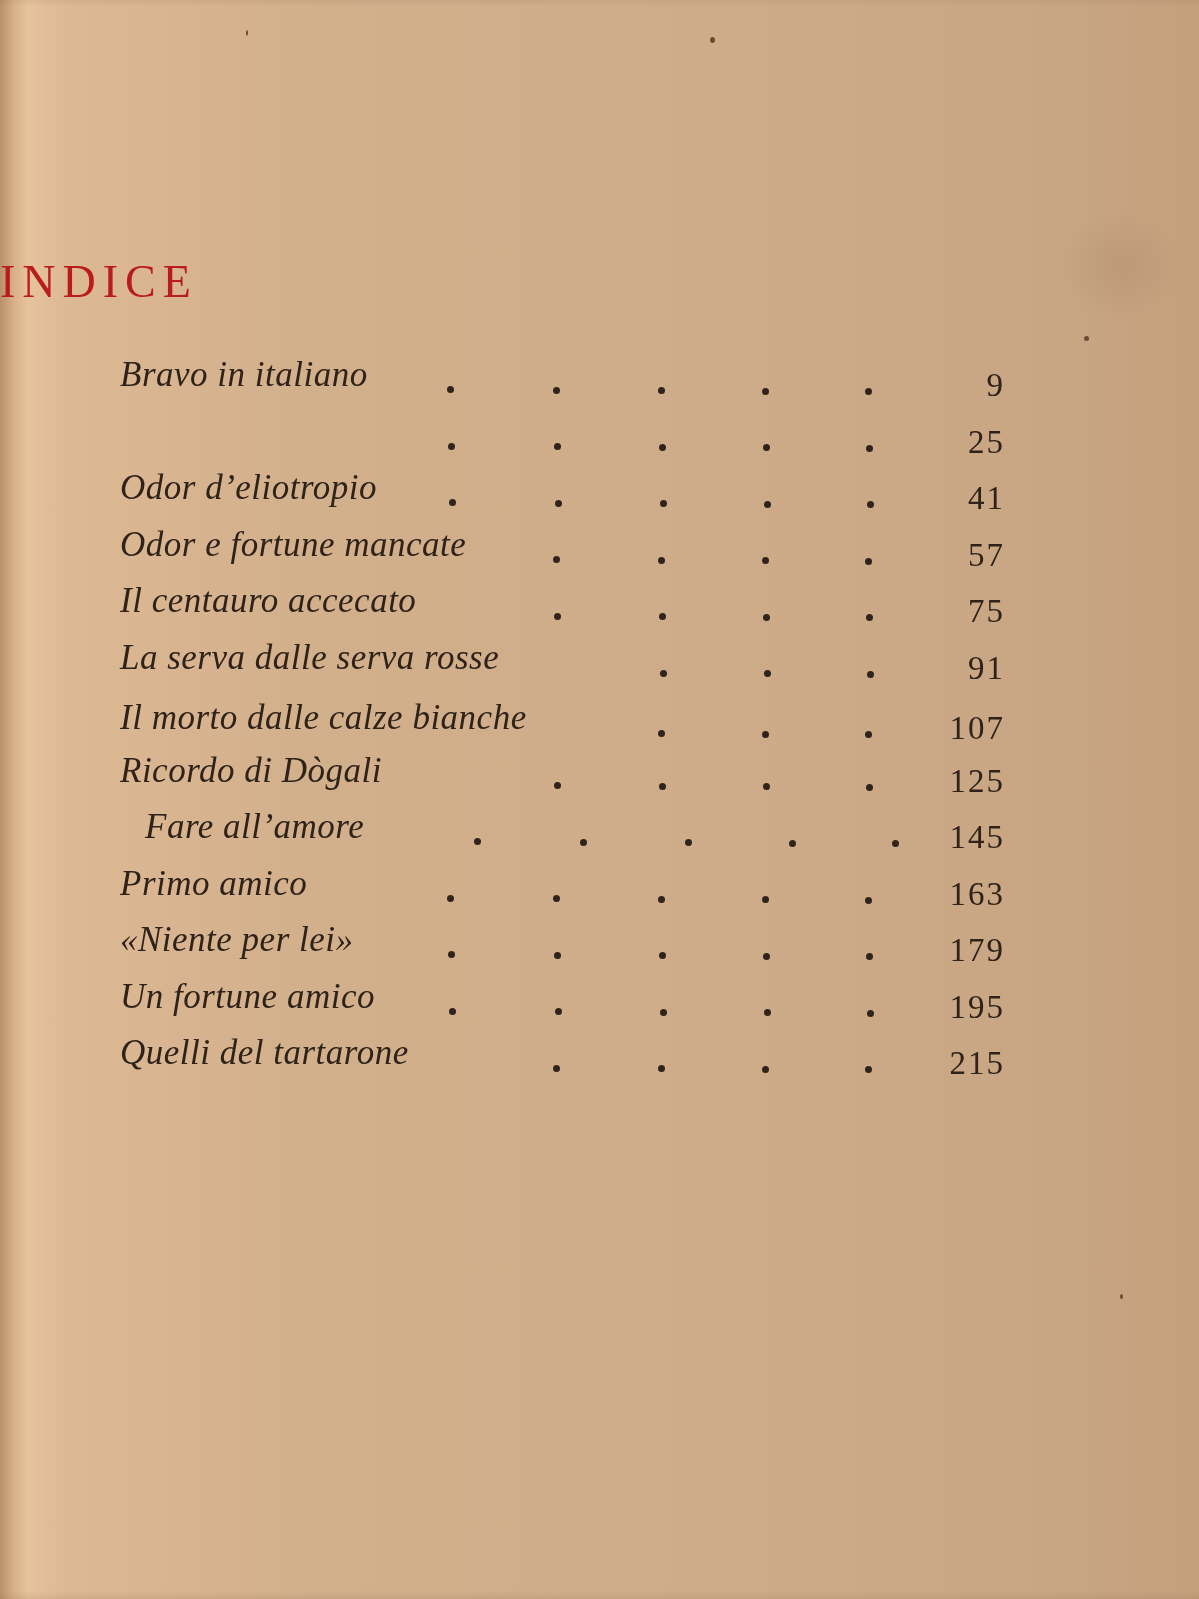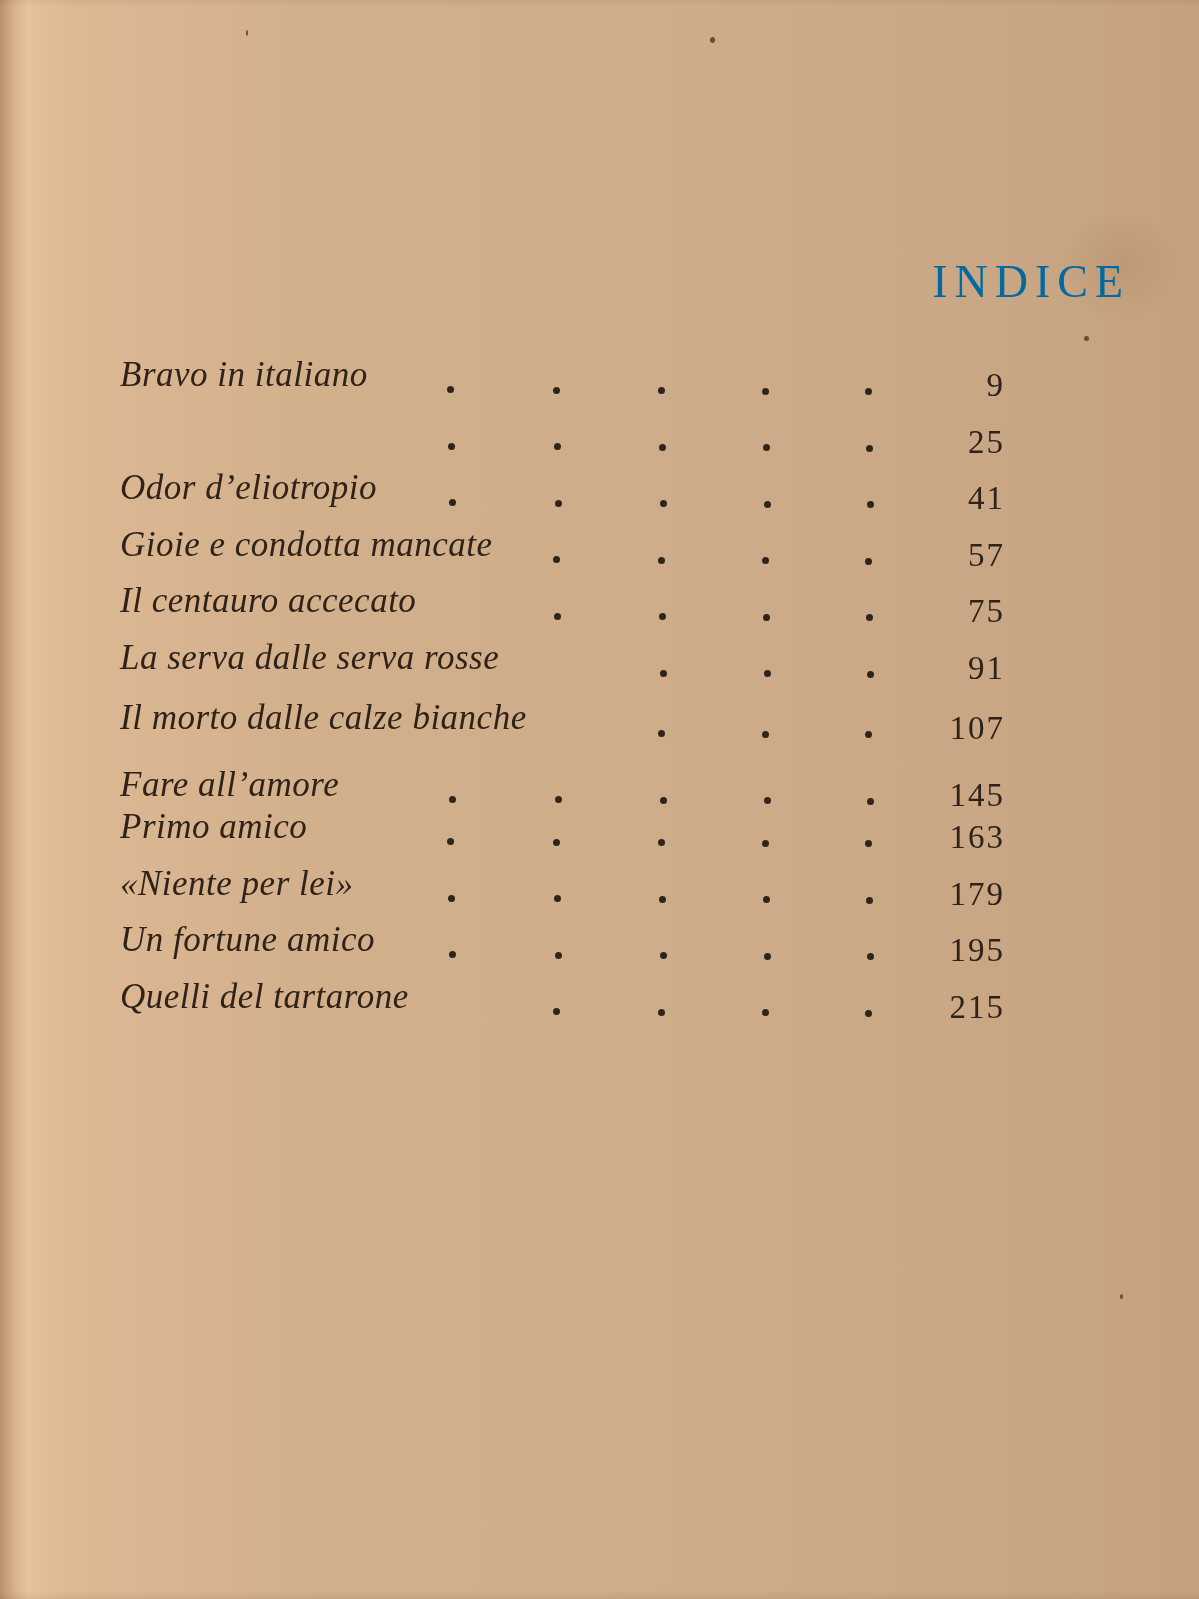--- a/index.html
+++ b/index.html
@@ -11,22 +11,22 @@
   }
   .page-shade {
     position: absolute; inset: 0; pointer-events: none;
     background:
       radial-gradient(ellipse 60px 55px at 1120px 265px, rgba(140,105,75,0.18), rgba(140,105,75,0) 100%),
       linear-gradient(180deg, rgba(120,85,55,0.10) 0px, rgba(0,0,0,0) 6px),
       linear-gradient(0deg, rgba(120,85,55,0.12) 0px, rgba(0,0,0,0) 8px);
   }
   .speck { position: absolute; border-radius: 50%; background: #6b4a32; }
   .title {
-    position: absolute; left: 0; width: 1130px; top: 224px; text-align: right;
-    font-size: 46px; letter-spacing: 7px; font-weight: normal; color: #0369a1;
+    position: absolute; left: 0; width: 1130px; top: 224px; text-align: left;
+    font-size: 46px; letter-spacing: 7px; font-weight: normal; color: #b91c1c;
   }
   .toc { position: absolute; left: 120px; top: 355px; width: 885px; }
   .row { position: relative; height: 56.5px; }
   .entry-title {
     position: absolute; left: 0; top: 0; font-style: italic; font-size: 35px;
     white-space: nowrap; letter-spacing: 0.5px;
   }
   .leaders { position: absolute; top: 31px; left: 0; width: 100%; height: 8px; }
   .dot { position: absolute; width: 7px; height: 7px; border-radius: 50%; background: #2f241b; }
   .page-num {
@@ -75,21 +75,21 @@
         <span class="dot" style="left: 329px; top: 0px;"></span>
         <span class="dot" style="left: 435px; top: 0.6px;"></span>
         <span class="dot" style="left: 540px; top: 1.2px;"></span>
         <span class="dot" style="left: 644px; top: 1.8px;"></span>
         <span class="dot" style="left: 747px; top: 2.4px;"></span>
       </div>
     <span class="page-num">41</span>
   </div>
 
   <div class="row" style="top: 0px;">
-    <span class="entry-title">Gioie e condotta mancate</span>
+    <span class="entry-title">Odor e fortune mancate</span>
     <div class="leaders">
         <span class="dot" style="left: 433px; top: 0.6px;"></span>
         <span class="dot" style="left: 538px; top: 1.2px;"></span>
         <span class="dot" style="left: 642px; top: 1.8px;"></span>
         <span class="dot" style="left: 745px; top: 2.4px;"></span>
       </div>
     <span class="page-num">57</span>
   </div>
 
   <div class="row" style="top: 0px;">
@@ -116,22 +116,32 @@
   <div class="row" style="top: 4px; text-decoration: underline;">
     <span class="entry-title">Il morto dalle calze bianche</span>
     <div class="leaders">
         <span class="dot" style="left: 538px; top: 1.2px;"></span>
         <span class="dot" style="left: 642px; top: 1.8px;"></span>
         <span class="dot" style="left: 745px; top: 2.4px;"></span>
       </div>
     <span class="page-num">107</span>
   </div>
 
+  <div class="row" style="top: 0px;">
+    <span class="entry-title">Ricordo di Dògali</span>
+    <div class="leaders">
+        <span class="dot" style="left: 434px; top: 0.6px;"></span>
+        <span class="dot" style="left: 539px; top: 1.2px;"></span>
+        <span class="dot" style="left: 643px; top: 1.8px;"></span>
+        <span class="dot" style="left: 746px; top: 2.4px;"></span>
+      </div>
+    <span class="page-num">125</span>
+  </div>
 
-  <div class="row" style="top: 14px;">
+  <div class="row" style="top: 0px; margin-left: 25px;">
     <span class="entry-title">Fare all’amore</span>
     <div class="leaders">
         <span class="dot" style="left: 329px; top: 0px;"></span>
         <span class="dot" style="left: 435px; top: 0.6px;"></span>
         <span class="dot" style="left: 540px; top: 1.2px;"></span>
         <span class="dot" style="left: 644px; top: 1.8px;"></span>
         <span class="dot" style="left: 747px; top: 2.4px;"></span>
       </div>
     <span class="page-num">145</span>
   </div>

